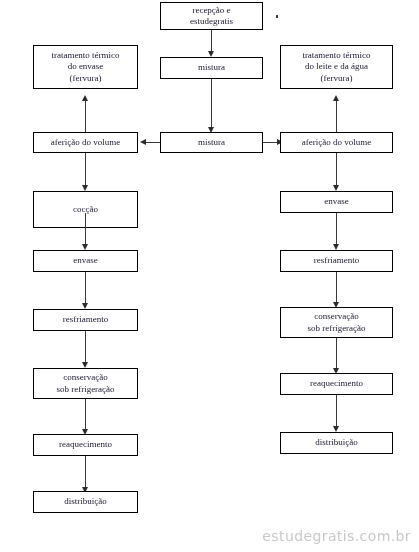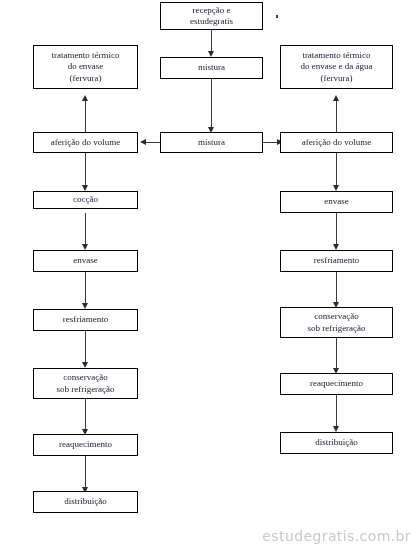--- a/index.html
+++ b/index.html
@@ -126,21 +126,21 @@
   <div class="vline" style="left:85px; top:101px; height:31px;"></div>
   <div class="arrow-up" style="left:82px; top:95px;"></div>
 
   <div class="node" style="left:33px; top:132px; width:105px; height:21px;">
     <span>aferição do volume</span>
   </div>
 
   <div class="vline" style="left:85px; top:153px; height:33px;"></div>
   <div class="arrow-down" style="left:82px; top:185px;"></div>
 
-  <div class="node" style="left:33px; top:191px; width:105px; height:18px;">
+  <div class="node" style="left:33px; top:191px; width:105px; height:37px;">
     <span>cocção</span>
   </div>
 
   <div class="vline" style="left:85px; top:213px; height:32px;"></div>
   <div class="arrow-down" style="left:82px; top:244px;"></div>
 
   <div class="node" style="left:33px; top:250px; width:105px; height:22px;">
     <span>envase</span>
   </div>
 
@@ -168,21 +168,21 @@
 
   <div class="vline" style="left:85px; top:456px; height:32px;"></div>
   <div class="arrow-down" style="left:82px; top:487px;"></div>
 
   <div class="node" style="left:33px; top:491px; width:105px; height:22px;">
     <span>distribuição</span>
   </div>
 
   <div class="node" style="left:280px; top:45px; width:113px; height:44px;">
     <span>tratamento térmico</span>
-    <span>do envase e da água</span>
+    <span>do leite e da água</span>
     <span>(fervura)</span>
   </div>
 
   <div class="vline" style="left:336px; top:101px; height:31px;"></div>
   <div class="arrow-up" style="left:333px; top:95px;"></div>
 
   <div class="node" style="left:280px; top:132px; width:113px; height:21px;">
     <span>aferição do volume</span>
   </div>
 

